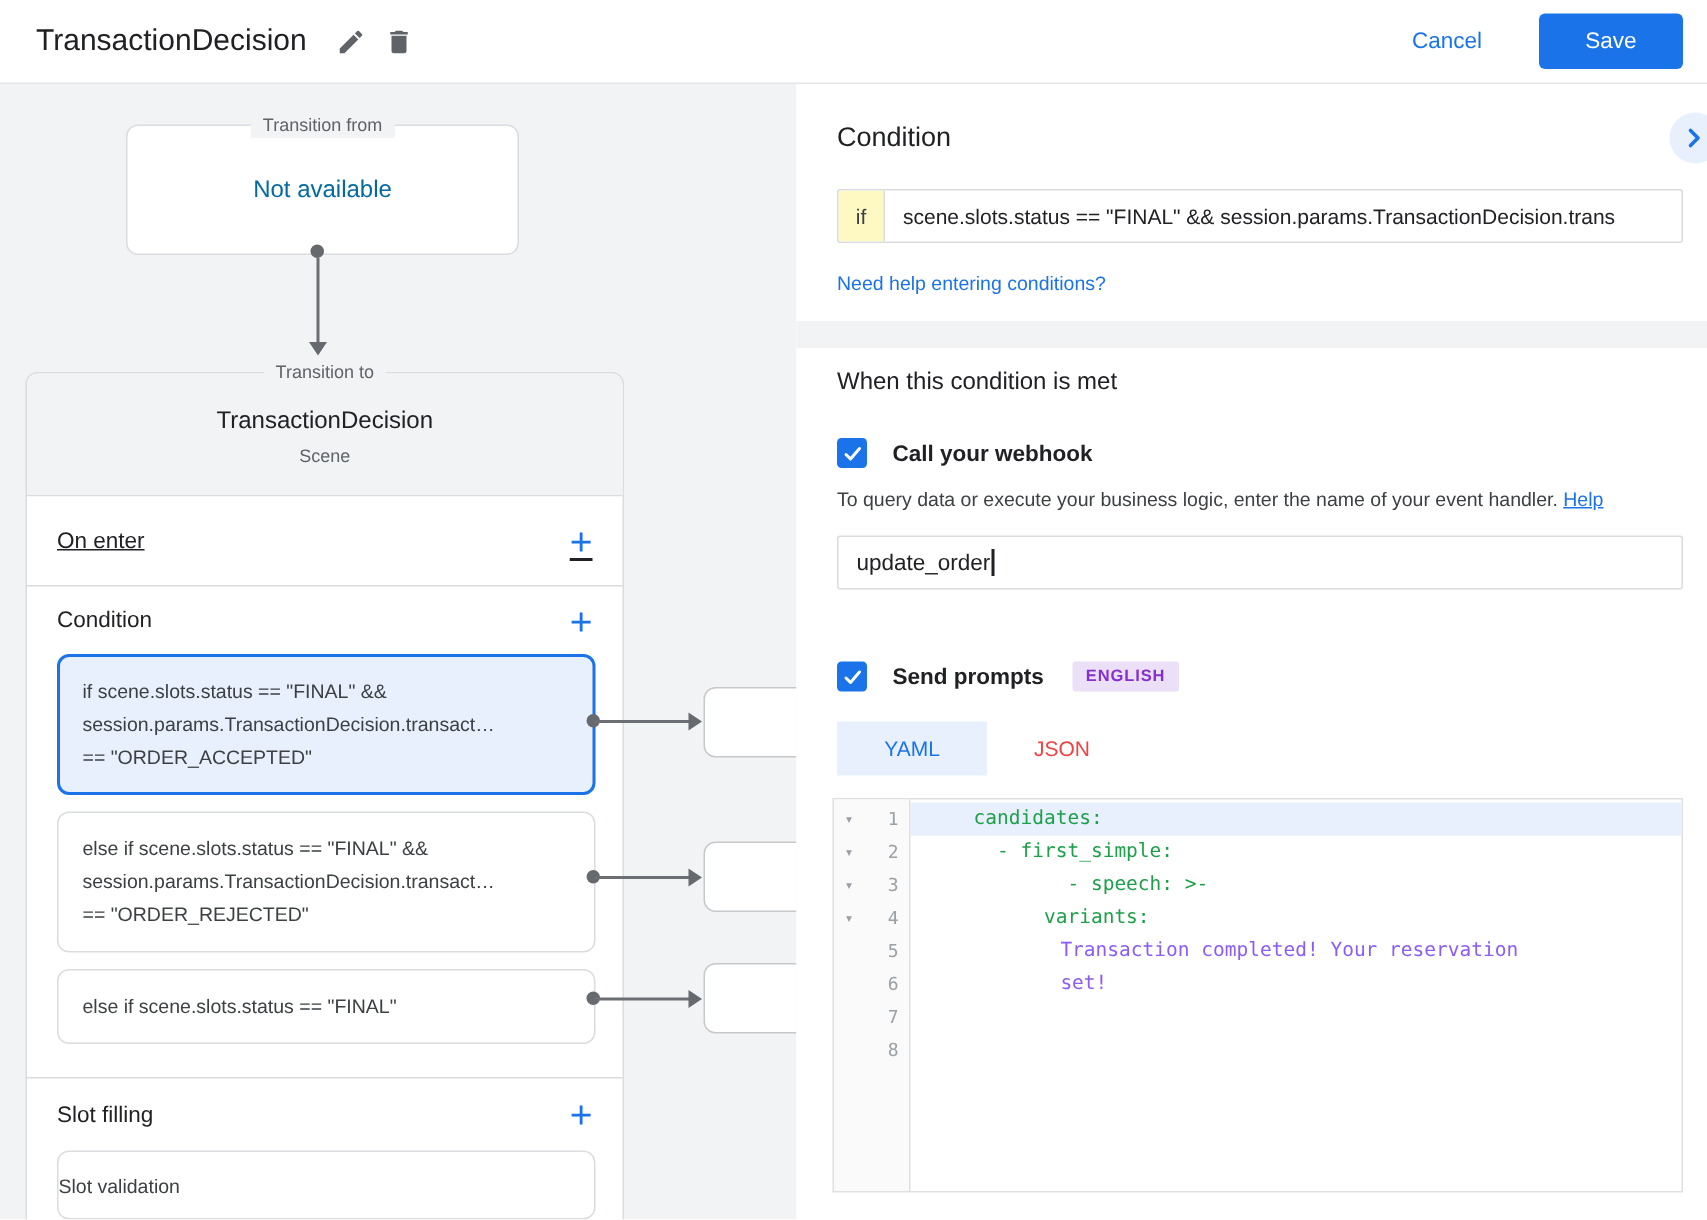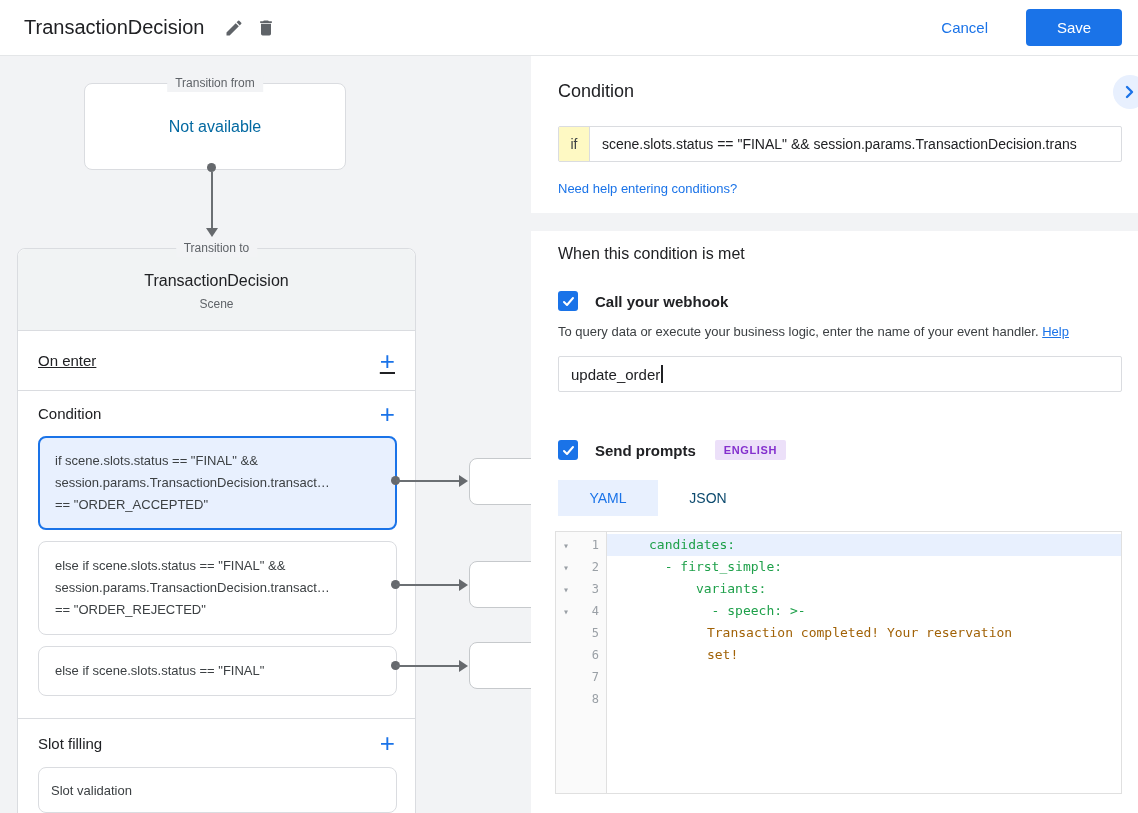--- a/index.html
+++ b/index.html
@@ -51,21 +51,21 @@
   .sec-onenter { height:60px; border-bottom:1px solid #dadce0;text-decoration:underline; }
   .sec-condition { border-bottom:1px solid #dadce0; padding:0 20px 22px; }
   .sec-condition .sec-head { height:45px; display:flex; align-items:center; justify-content:space-between; }
   .cond-card { width:359px; background:#fff; border:1px solid #dadce0; border-radius:8px;
                padding:13px 16px; font-size:13px; color:#3c4043; line-height:22px; cursor:pointer; }
   .cond-card.selected { background:#e8f0fe; border:2px solid #1a73e8; padding:12px 15px; }
   .cond-card + .cond-card { margin-top:11px; }
   .sec-slot { padding:0 20px; }
   .sec-slot .sec-head { height:48px; display:flex; align-items:center; justify-content:space-between; }
   .slot-card { width:359px; height:46px; background:#fff; border:1px solid #dadce0; border-radius:8px;
-               display:flex; align-items:center; padding:0 12px; font-size:13px; color:#3c4043; cursor:pointer; }
+               display:flex; align-items:center; padding:0 0; font-size:13px; color:#3c4043; cursor:pointer; }
 
   .target-box { position:absolute; width:76px; height:47px; background:#fff; border:1px solid #c6c9cc;
                 border-radius:8px; }
 
   
   .panel { position:absolute; top:56px; left:531px; width:607px; height:757px; background:#fff;
            padding:0 16px 0 27px; z-index:20; }
   .panel-heading { margin-top:24px; font-size:18px; color:#202124; line-height:22px; }
   .expand-btn { position:absolute; top:19px; right:-9px; width:34px; height:34px; border-radius:50%;
                 background:#e8f0fe; border:none; cursor:pointer; display:flex; align-items:center;
@@ -88,32 +88,32 @@
   .desc .link { font-size:13px; }
   .underline { text-decoration:underline; }
   .text-input { margin-top:14px; width:564px; height:36px; border:1px solid #dadce0; border-radius:2px;
                 display:flex; align-items:center; padding:0 12px; font-size:15px; color:#202124; cursor:text; }
   .caret { width:1.5px; height:18px; background:#202124; margin-left:1px; }
   .badge { margin-left:19px; background:#ece0f9; color:#8430ce; font-size:11px; font-weight:700;
            letter-spacing:.6px; padding:4px 9px; border-radius:2px; }
   .desc2 { width:556px; }
   .tabs { margin-top:20px; display:flex; }
   .tab { width:100px; height:36px; border:none; background:transparent; font-size:14px; font-weight:500;
-         color:#0c4a6e; cursor:pointer; font-family:inherit; }
+         color:#ef4444; cursor:pointer; font-family:inherit; }
   .tab.active { background:#e8f0fe; color:#1a73e8; }
 
   
   .editor { margin:15px 0 0 -3px; width:567px; height:263px; border:1px solid #e0e0e0; display:flex;
             font-family:"DejaVu Sans Mono", monospace; font-size:13px; background:#fff; }
   .gutter { width:51px; background:#fafafa; border-right:1px solid #e0e0e0; padding-top:2px; flex:none; }
   .gutter-row { height:22px; display:flex; align-items:center; }
   .fold { width:20px; text-align:center; color:#9aa0a6; font-size:10px; cursor:pointer; }
   .lnum { flex:1; text-align:right; padding-right:7px; color:#9aa0a6; font-size:12px; }
   .code { flex:1; padding-top:2px; overflow:hidden; cursor:text; }
-  .code-row { height:22px; line-height:22px; white-space:pre; padding-left:6px; color:#a16207; }
+  .code-row { height:22px; line-height:22px; white-space:pre; padding-left:6px; color:#8b5cf6; }
   .code-row.hl { background:#e8f0fe; }
   .code-row.key { color:#1ea04a;padding-left:42px; }
 </style>
 </head>
 <body>
 
 <div class="topbar">
   <span class="title">TransactionDecision</span>
   <button class="icon-btn pencil-btn">
     <svg viewBox="0 0 24 24">
@@ -281,20 +281,20 @@
           <span class="lnum">7</span>
         </div>
       <div class="gutter-row">
           <span class="fold"></span>
           <span class="lnum">8</span>
         </div>
     </div>
     <div class="code">
       <div class="code-row key hl">candidates:</div>
       <div class="code-row key">  - first_simple:</div>
+      <div class="code-row key">        - speech: &gt;-</div>
       <div class="code-row key">      variants:</div>
-      <div class="code-row key">        - speech: &gt;-</div>
       <div class="code-row">            Transaction completed! Your reservation</div>
       <div class="code-row">            set!</div>
       <div class="code-row"></div>
     </div>
   </div>
 </div>
 
 </body></html>

